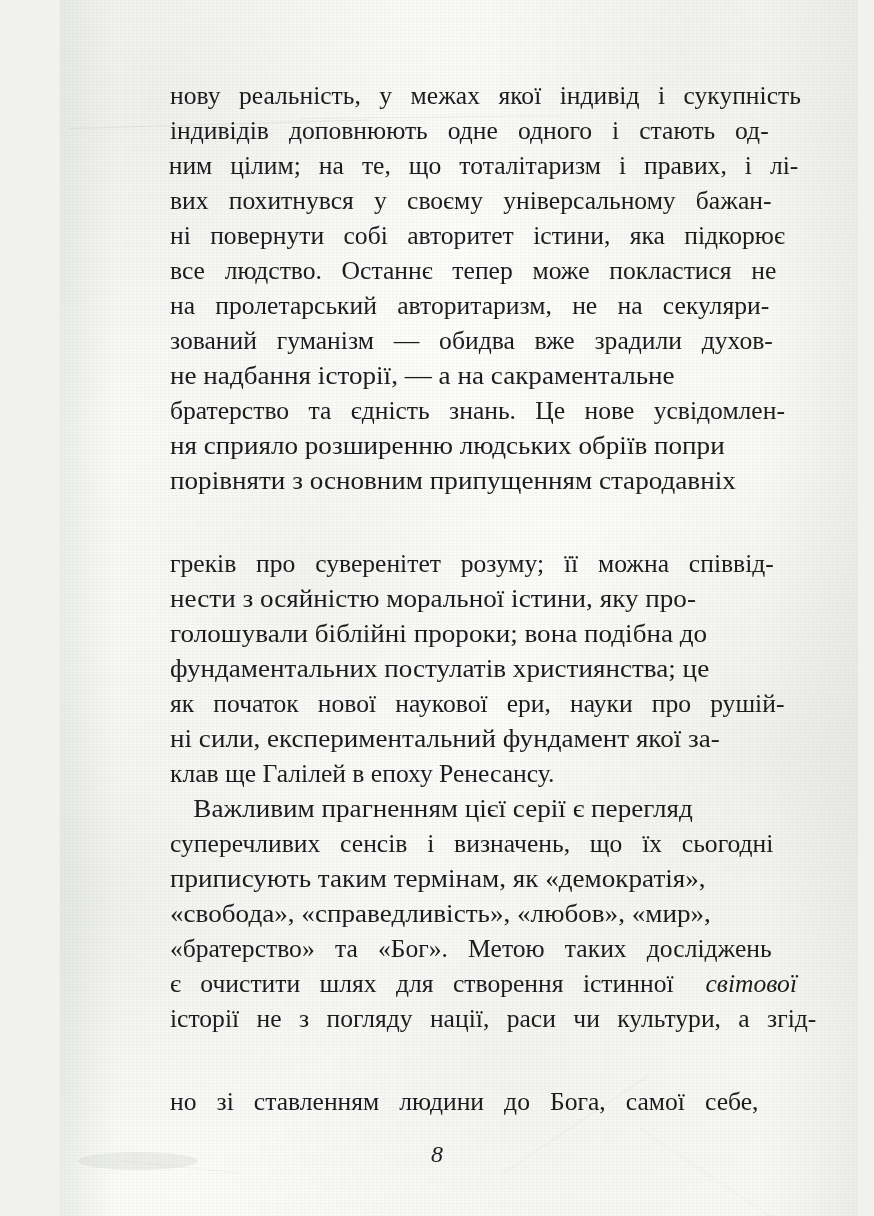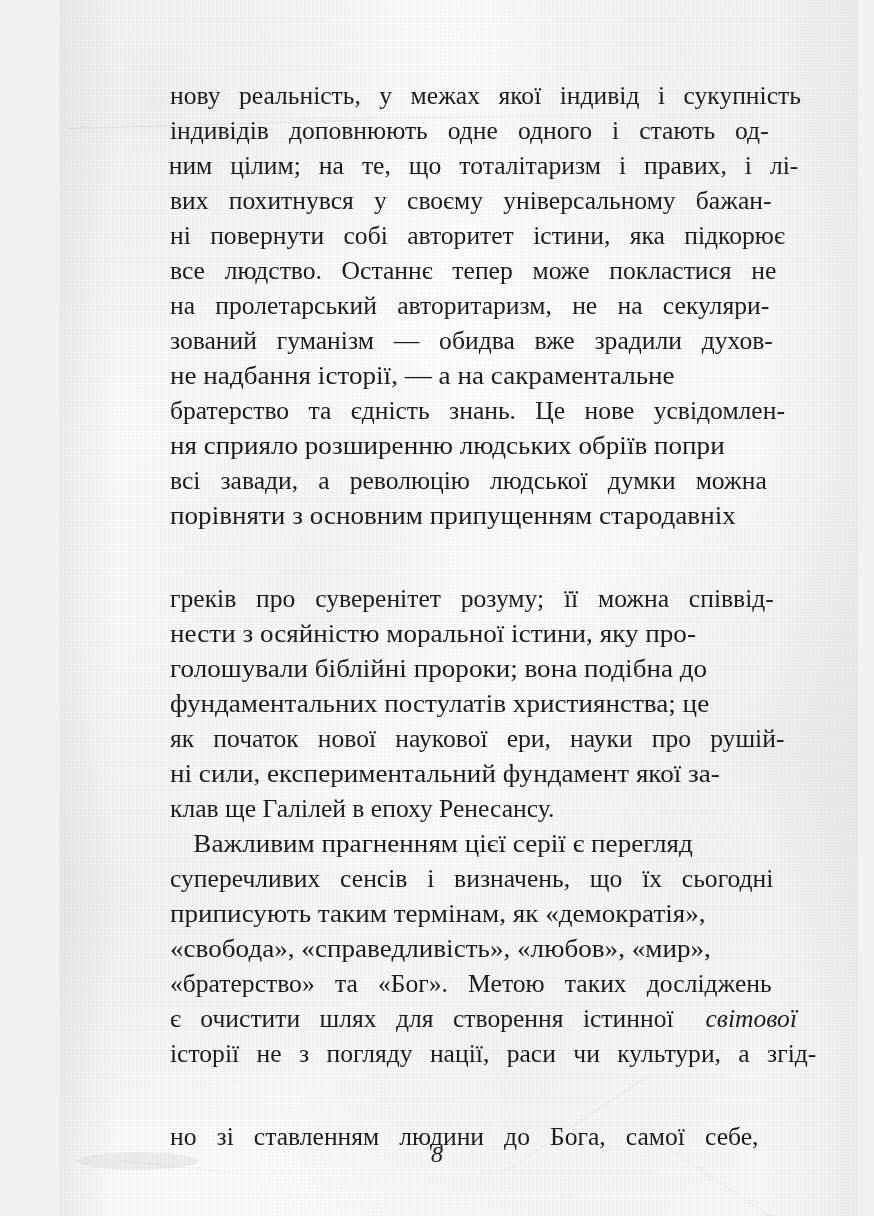--- a/index.html
+++ b/index.html
@@ -154,23 +154,20 @@
       </div>
       <div class="line j" style="transform-origin: left center; transform: scaleX(1.06);">
         <span>не надбання історії, — а на сакраментальне</span>
       </div>
       <div class="line j" style="word-spacing: 12.96px;">
         <span>братерство та єдність знань. Це нове усвідомлен-</span>
       </div>
       <div class="line j" style="transform-origin: left center; transform: scaleX(1.06);">
         <span>ня сприяло розширенню людських обріїв попри</span>
       </div>
-      <div class="line j" style="word-spacing: 13.66px;">
-        <span>всі завади, а революцію людської думки можна</span>
-      </div>
       <div class="line j" style="transform-origin: left center; transform: scaleX(1.06);">
         <span>порівняти з основним припущенням стародавніх</span>
       </div>
       <div class="line j" style="word-spacing: 13.39px; margin-top: 48px;">
         <span>греків про суверенітет розуму; її можна співвід-</span>
       </div>
       <div class="line j" style="transform-origin: left center; transform: scaleX(1.06);">
         <span>нести з осяйністю моральної істини, яку про-</span>
       </div>
       <div class="line j" style="transform-origin: left center; transform: scaleX(1.06);">

